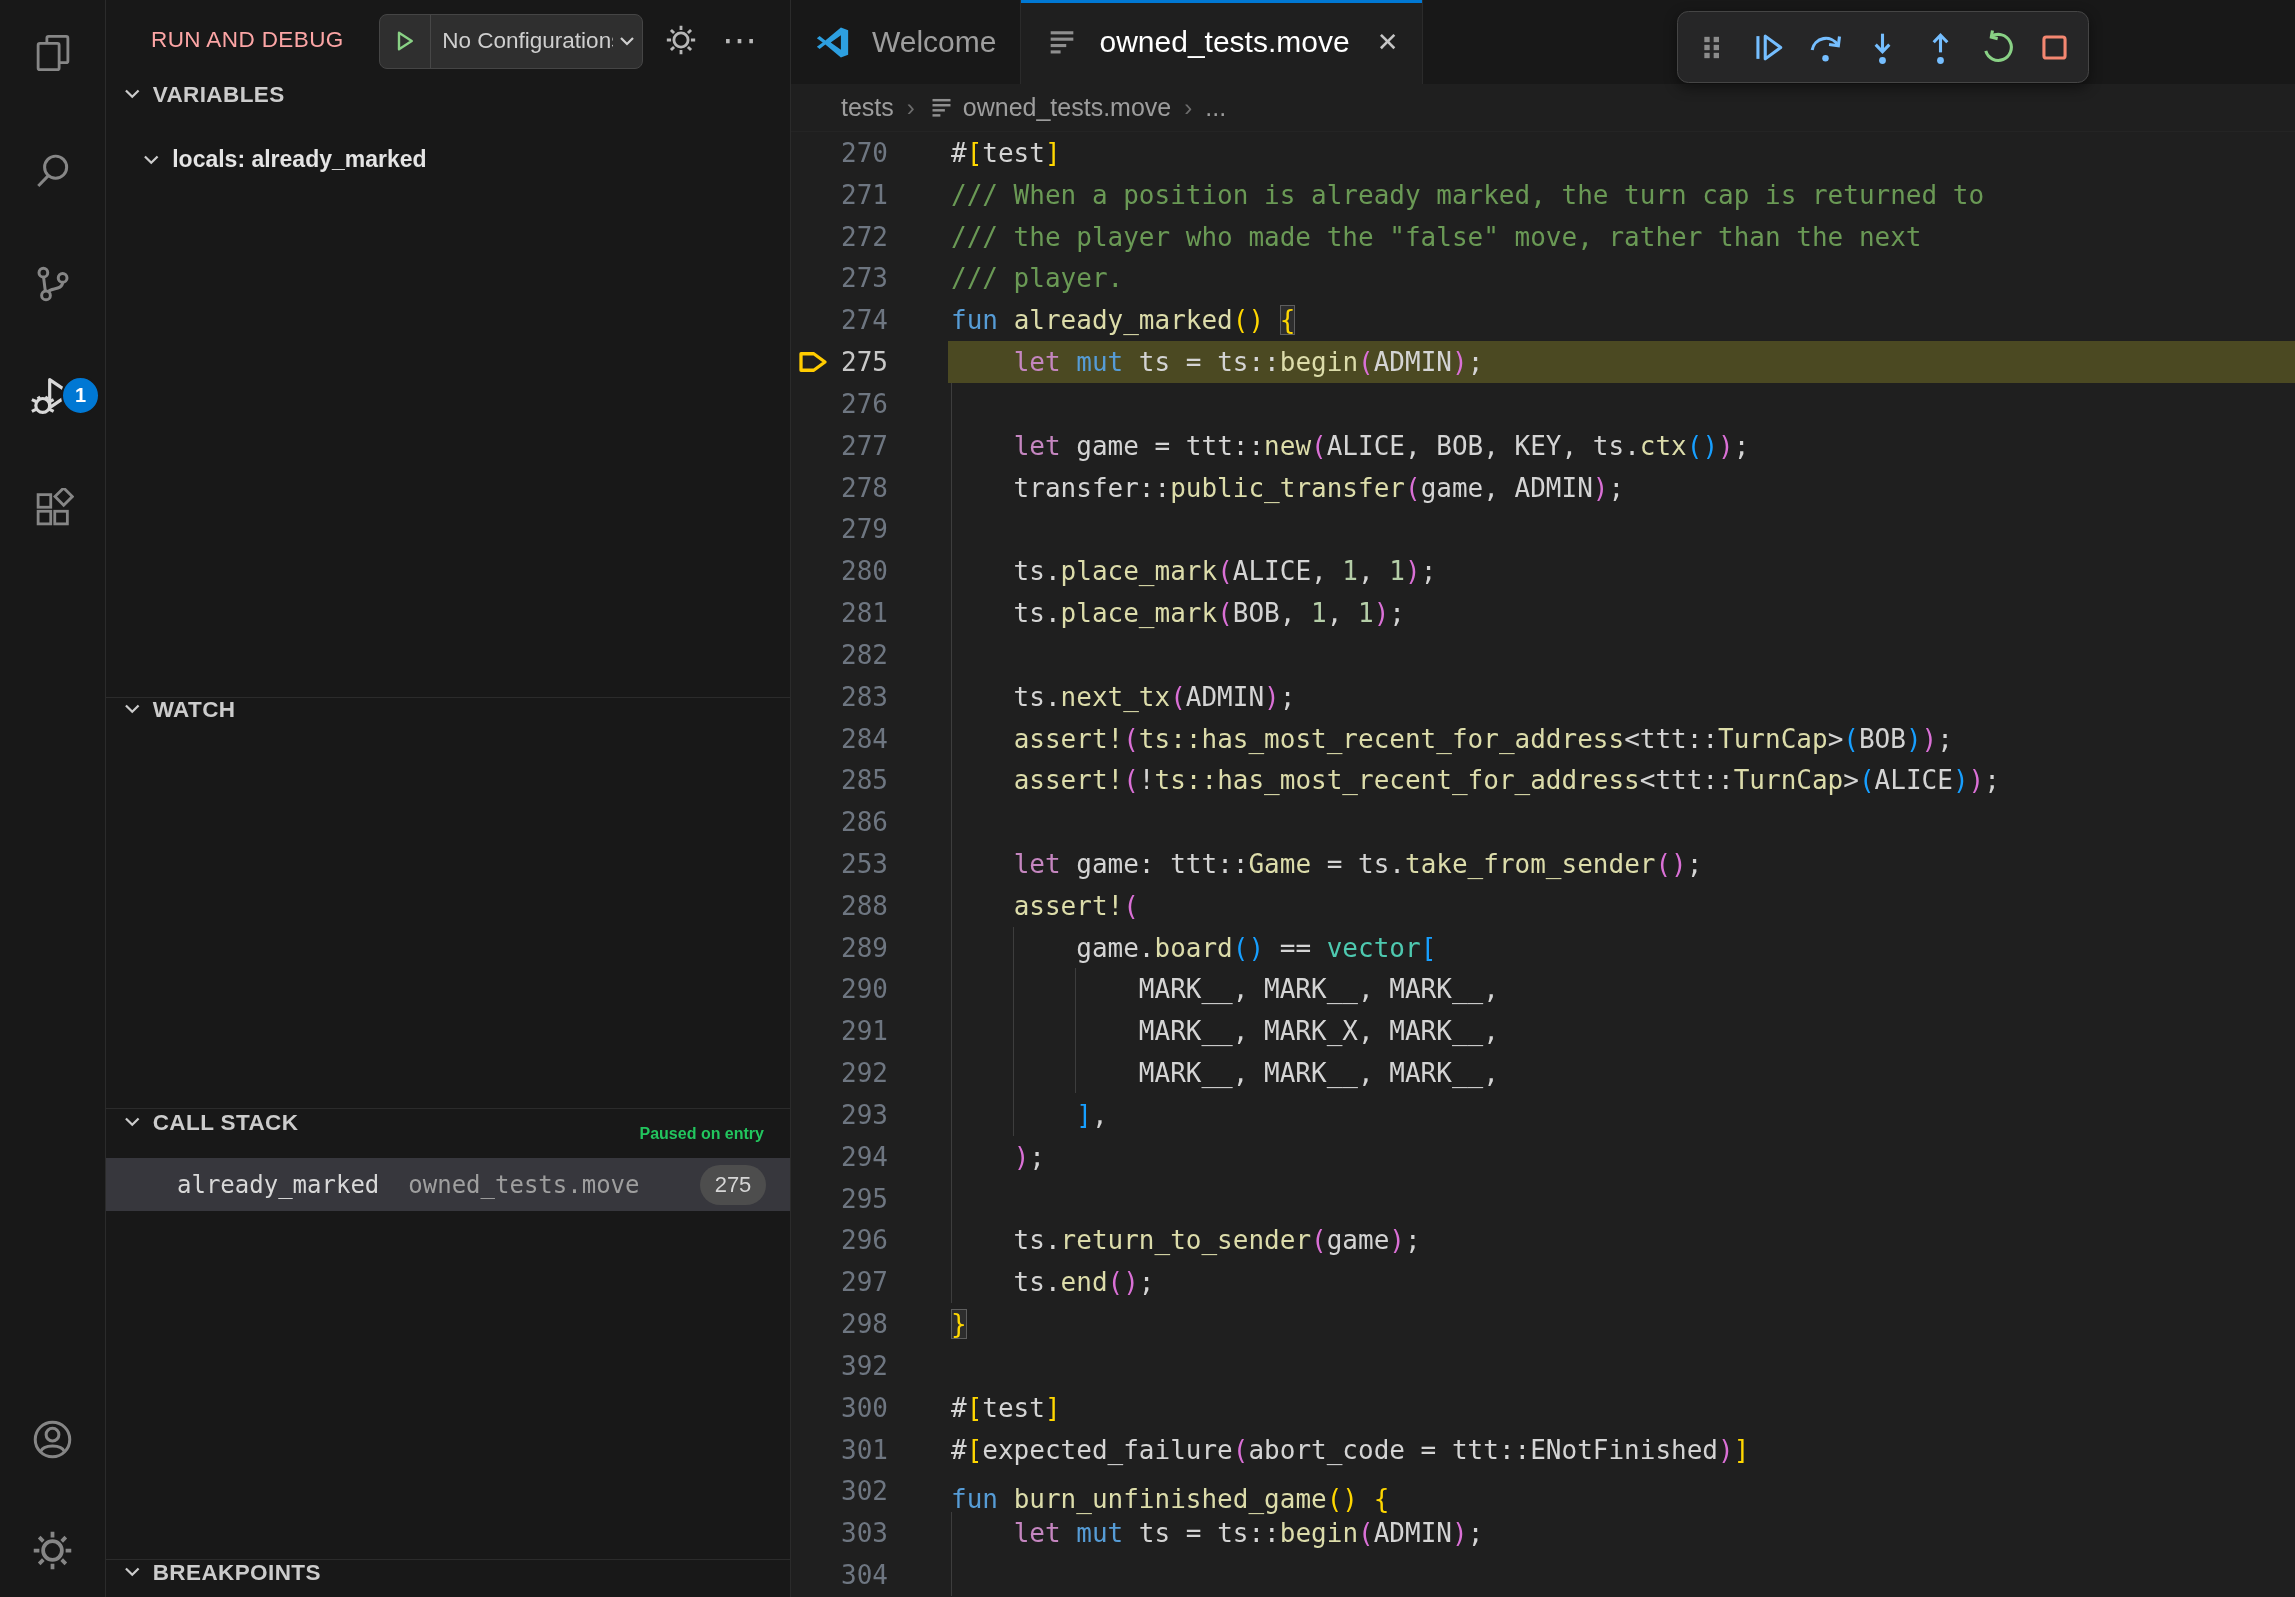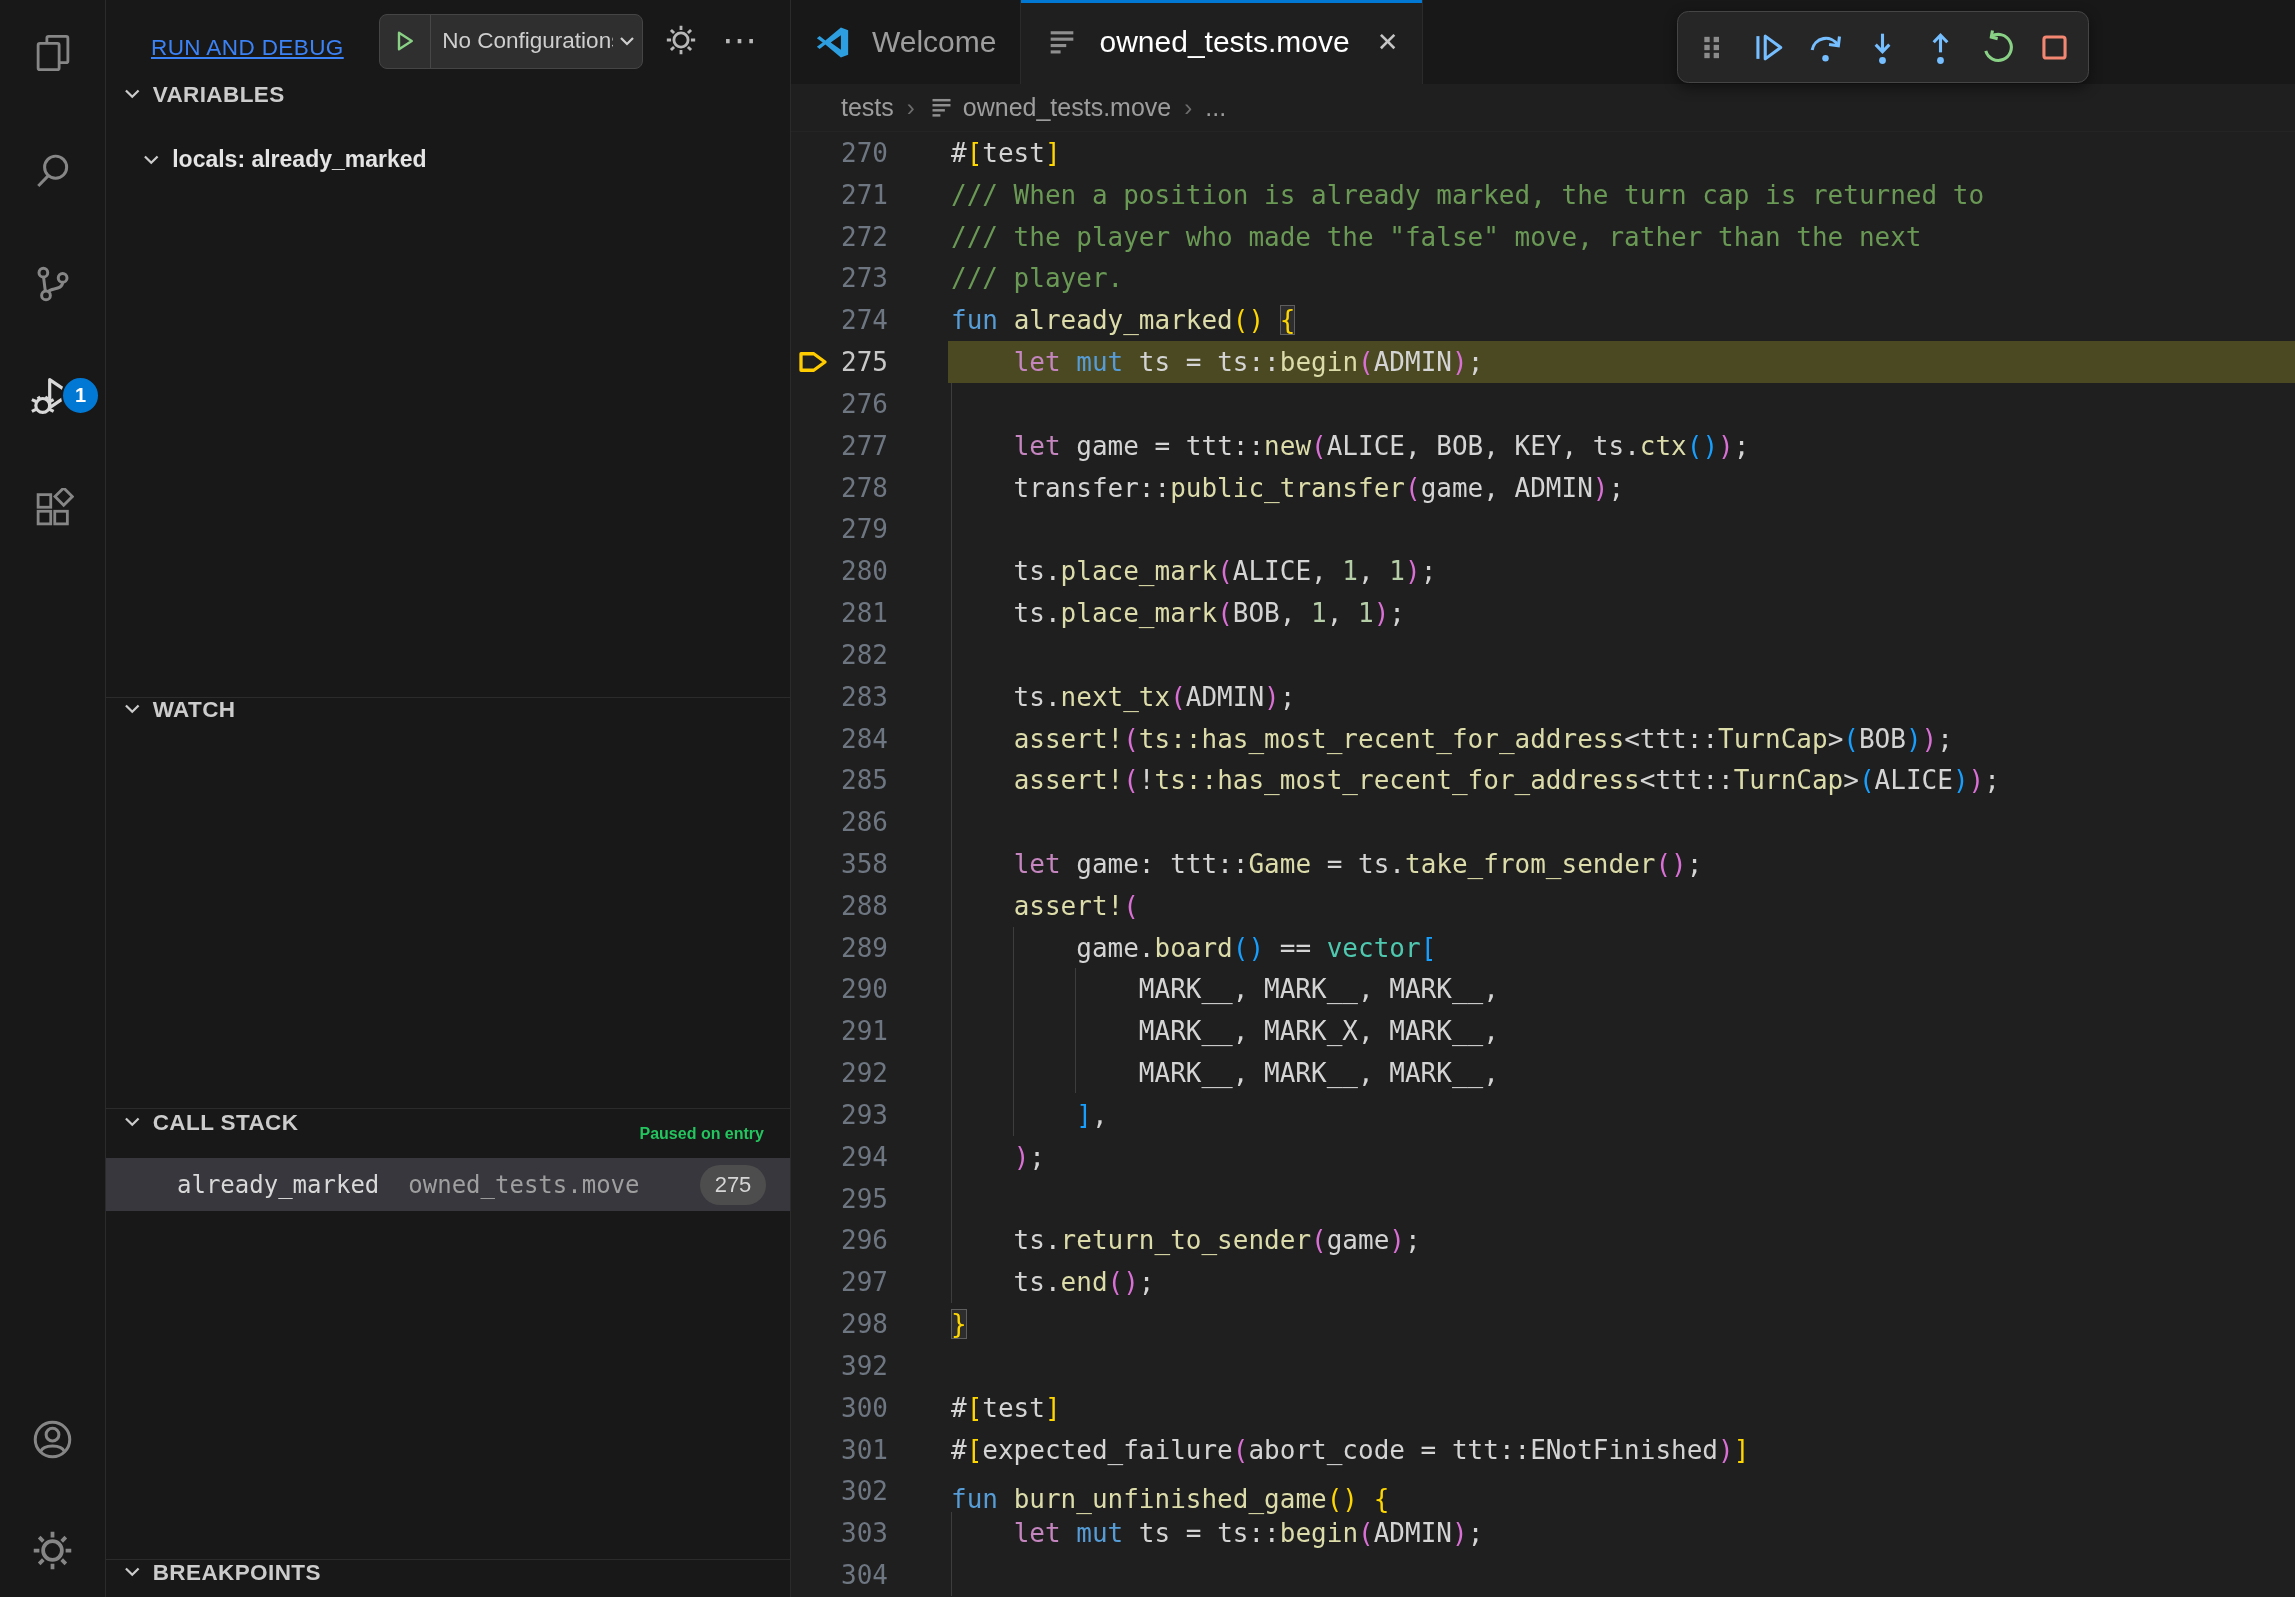--- a/index.html
+++ b/index.html
@@ -8,21 +8,21 @@
   svg{display:block}
 
   
   #activity-bar{position:absolute;left:0;top:0;width:105px;height:1597px;background:#181818;border-right:0.8px solid #2b2b2b;}
   .ab-item{position:absolute;left:0;width:105px;height:77px;display:flex;align-items:center;justify-content:center;}
   .ab-badge{position:absolute;left:61px;top:19.3px;width:35px;height:35px;border-radius:50%;background:#0078d4;color:#fff;
             font-size:20px;font-weight:bold;display:flex;align-items:center;justify-content:center;border:2.4px solid #181818;}
 
   
   #sidebar{position:absolute;left:106px;top:0;width:684px;height:1597px;background:#181818;border-right:0.8px solid #2b2b2b;}
-  #sb-title{position:absolute;left:45px;top:8px;height:80px;display:flex;align-items:center;font-size:22.5px;color:#3b82f6;letter-spacing:0.4px;white-space:nowrap;text-decoration:underline;}
+  #sb-title{position:absolute;left:45px;top:0;height:80px;display:flex;align-items:center;font-size:22.5px;color:#fca5a5;letter-spacing:0.4px;white-space:nowrap;}
   #config-btn{position:absolute;left:273px;top:13.7px;width:262px;height:53px;background:#2f2f2f;border:0.8px solid #454545;border-radius:8px;
               display:flex;align-items:center;overflow:hidden;}
   #config-btn .play{width:50px;display:flex;align-items:center;justify-content:center;border-right:0.8px solid #474747;height:100%;}
   #config-label{font-size:22.5px;color:#cfcfcf;white-space:nowrap;overflow:hidden;max-width:171px;padding-left:11.3px;}
   .sb-iconbtn{position:absolute;top:14.5px;width:51px;height:51px;display:flex;align-items:center;justify-content:center;color:#b8b8b8;}
   .sect-head{position:absolute;left:0;width:100%;height:51px;display:flex;}
   .sect-head .chev{margin-left:14.5px;margin-right:9.7px;}
   .sect-label{font-size:22.5px;font-weight:bold;color:#cccccc;letter-spacing:0.4px;}
   .sb-divider{position:absolute;left:0;width:100%;height:0.8px;background:#2b2b2b;}
   #locals-row{position:absolute;left:0;top:134px;width:100%;height:51px;display:flex;align-items:center;}
@@ -327,21 +327,21 @@
         <div class="lnum" style="top: 502px;">282</div>
         <div class="ltext" style="top: 502px;"></div>
         <div class="lnum" style="top: 544px;">283</div>
         <div class="ltext" style="top: 544px;"><span class="tk fg">    ts.</span><span class="tk fn">next_tx</span><span class="tk p2">(</span><span class="tk fg">ADMIN</span><span class="tk p2">)</span><span class="tk fg">;</span></div>
         <div class="lnum" style="top: 586px;">284</div>
         <div class="ltext" style="top: 586px;"><span class="tk fg">    </span><span class="tk fn">assert!</span><span class="tk p2">(</span><span class="tk fn">ts::has_most_recent_for_address</span><span class="tk fg">&lt;ttt::</span><span class="tk fn">TurnCap</span><span class="tk fg">&gt;</span><span class="tk p3">(</span><span class="tk fg">BOB</span><span class="tk p3">)</span><span class="tk p2">)</span><span class="tk fg">;</span></div>
         <div class="lnum" style="top: 627px;">285</div>
         <div class="ltext" style="top: 627px;"><span class="tk fg">    </span><span class="tk fn">assert!</span><span class="tk p2">(</span><span class="tk fg">!</span><span class="tk fn">ts::has_most_recent_for_address</span><span class="tk fg">&lt;ttt::</span><span class="tk fn">TurnCap</span><span class="tk fg">&gt;</span><span class="tk p3">(</span><span class="tk fg">ALICE</span><span class="tk p3">)</span><span class="tk p2">)</span><span class="tk fg">;</span></div>
         <div class="lnum" style="top: 669px;">286</div>
         <div class="ltext" style="top: 669px;"></div>
-        <div class="lnum" style="top: 711px;">358</div>
+        <div class="lnum" style="top: 711px;">253</div>
         <div class="ltext" style="top: 711px;"><span class="tk fg">    </span><span class="tk kp">let</span><span class="tk fg"> game: ttt::</span><span class="tk fn">Game</span><span class="tk fg"> = ts.</span><span class="tk fn">take_from_sender</span><span class="tk p2">(</span><span class="tk p2">)</span><span class="tk fg">;</span></div>
         <div class="lnum" style="top: 753px;">288</div>
         <div class="ltext" style="top: 753px;"><span class="tk fg">    </span><span class="tk fn">assert!</span><span class="tk p2">(</span></div>
         <div class="lnum" style="top: 795px;">289</div>
         <div class="ltext" style="top: 795px;"><span class="tk fg">        game.</span><span class="tk fn">board</span><span class="tk p3">(</span><span class="tk p3">)</span><span class="tk fg"> == </span><span class="tk ty">vector</span><span class="tk p3">[</span></div>
         <div class="lnum" style="top: 836px;">290</div>
         <div class="ltext" style="top: 836px;"><span class="tk fg">            MARK__, MARK__, MARK__,</span></div>
         <div class="lnum" style="top: 878px;">291</div>
         <div class="ltext" style="top: 878px;"><span class="tk fg">            MARK__, MARK_X, MARK__,</span></div>
         <div class="lnum" style="top: 920px;">292</div>

